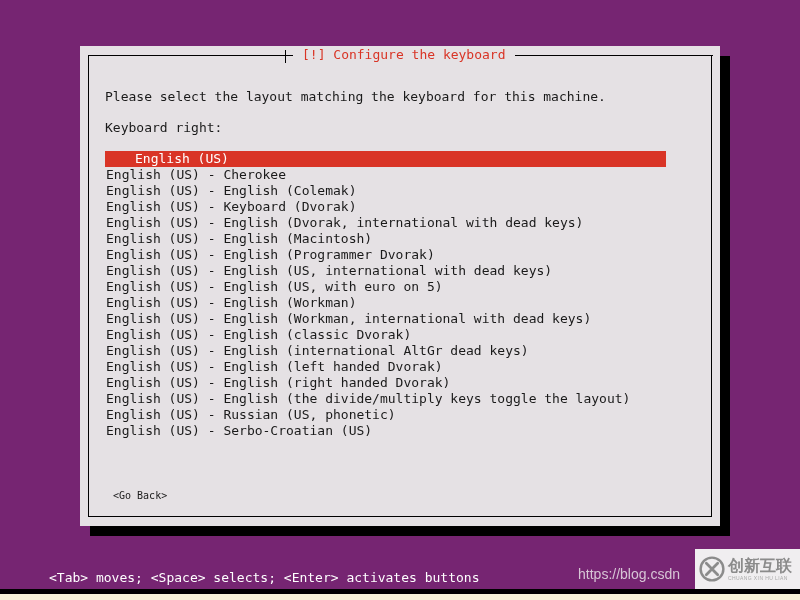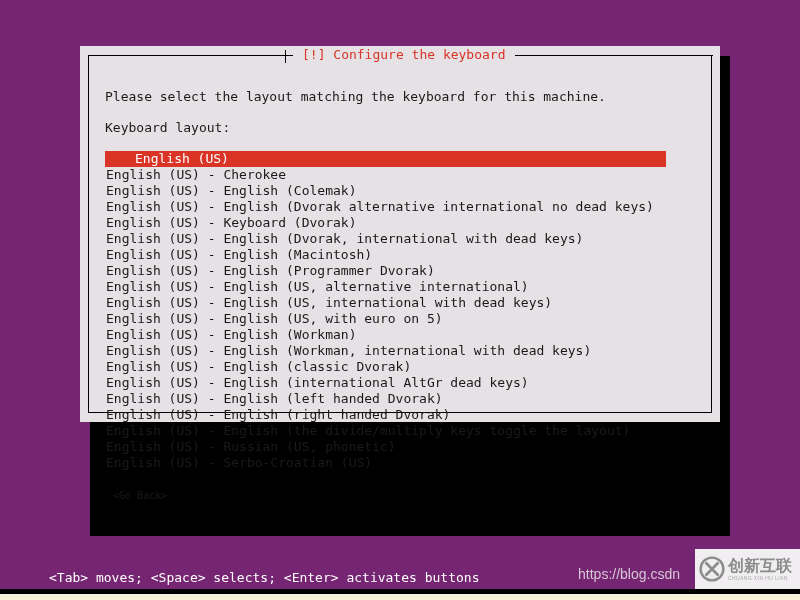--- a/index.html
+++ b/index.html
@@ -23,21 +23,21 @@
     top: 56px;
     width: 640px;
     height: 480px;
     background: #000000;
   }
   #dialog {
     position: absolute;
     left: 80px;
     top: 46px;
     width: 640px;
-    height: 376px;
+    height: 480px;
     background: #e5e1e4;
     box-sizing: border-box;
   }
   #dialog-inner {
     position: absolute;
     left: 8px;
     top: 9px;
     right: 8px;
     bottom: 9px;
     border: 1px solid #000;
@@ -214,32 +214,30 @@
 
     <div id="titlebar">
       <div class="title-rule" style="left:0; width:196px;"></div>
       <div class="title-tick" style="left:196px;"></div>
       <div class="title-rule" style="left:425px; right:0; width:199px;"></div>
       <div class="title-tick" style="left:425px;"></div>
       <div id="title-text">[!] Configure the keyboard</div>
     </div>
 
     <div id="intro-text" class="dlg-text">Please select the layout matching the keyboard for this machine.</div>
-    <div id="layout-label" class="dlg-text">Keyboard layout:</div>
+    <div id="layout-label" class="dlg-text">Keyboard right:</div>
 
     <div id="layout-list">
         <div class="layout-row selected">English (US)</div>
         <div class="layout-row">English (US) - Cherokee</div>
         <div class="layout-row">English (US) - English (Colemak)</div>
-        <div class="layout-row">English (US) - English (Dvorak alternative international no dead keys)</div>
         <div class="layout-row">English (US) - Keyboard (Dvorak)</div>
         <div class="layout-row">English (US) - English (Dvorak, international with dead keys)</div>
         <div class="layout-row">English (US) - English (Macintosh)</div>
         <div class="layout-row">English (US) - English (Programmer Dvorak)</div>
-        <div class="layout-row">English (US) - English (US, alternative international)</div>
         <div class="layout-row">English (US) - English (US, international with dead keys)</div>
         <div class="layout-row">English (US) - English (US, with euro on 5)</div>
         <div class="layout-row">English (US) - English (Workman)</div>
         <div class="layout-row">English (US) - English (Workman, international with dead keys)</div>
         <div class="layout-row">English (US) - English (classic Dvorak)</div>
         <div class="layout-row">English (US) - English (international AltGr dead keys)</div>
         <div class="layout-row">English (US) - English (left handed Dvorak)</div>
         <div class="layout-row">English (US) - English (right handed Dvorak)</div>
         <div class="layout-row">English (US) - English (the divide/multiply keys toggle the layout)</div>
         <div class="layout-row">English (US) - Russian (US, phonetic)</div>

